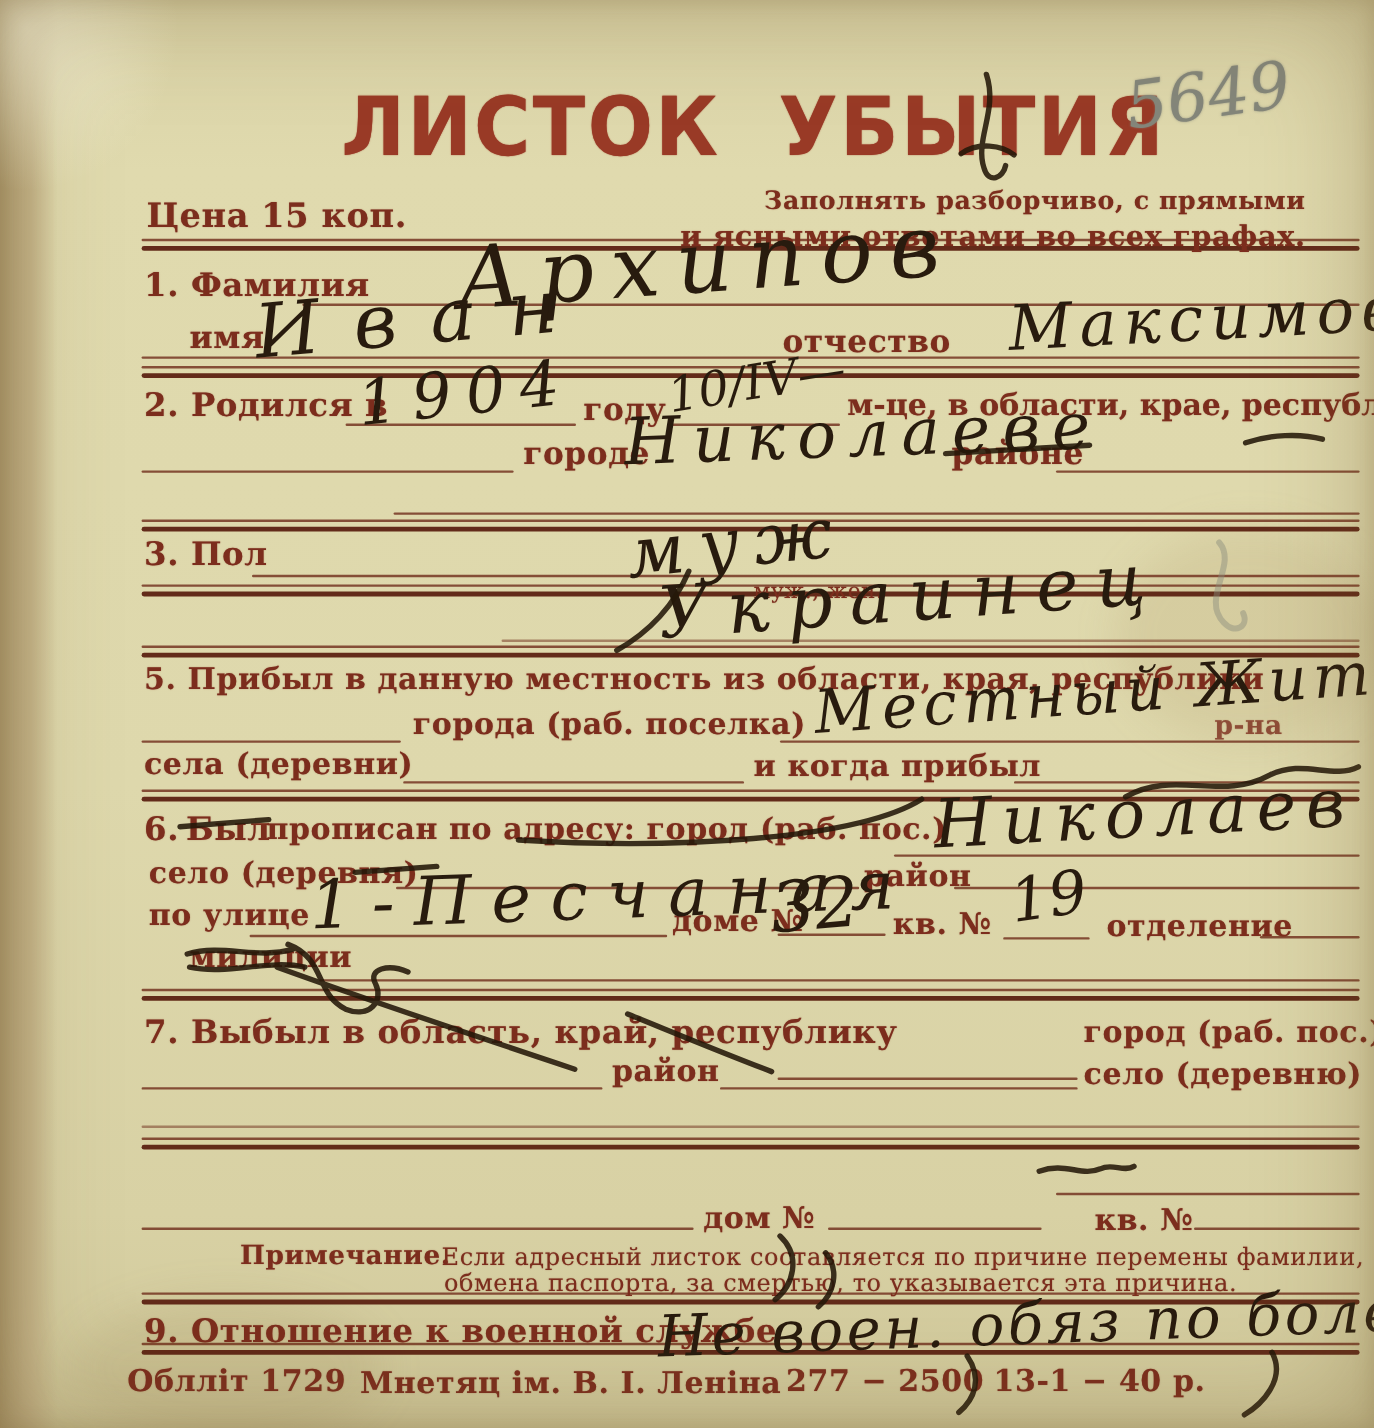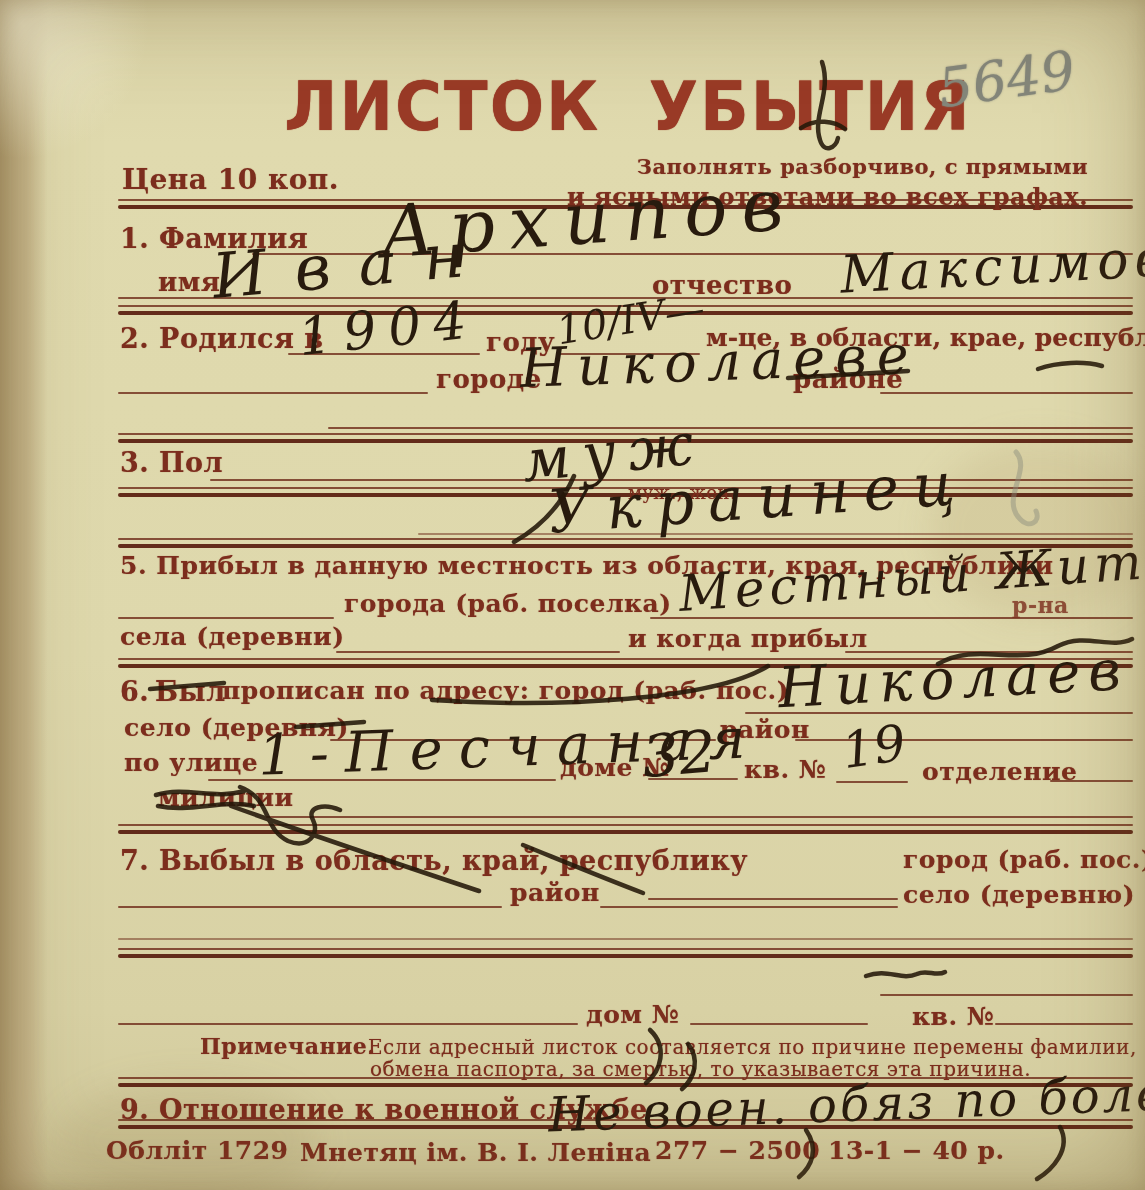--- a/index.html
+++ b/index.html
@@ -34,21 +34,21 @@
 <body>
 
 <div class="sheet">
   <div class="edge"></div>
   <div class="corner"></div>
   <div class="stain" style="left:930px;top:440px;width:220px;height:180px;background:rgba(168,145,92,.16);"></div>
   <div class="stain" style="left:60px;top:1080px;width:260px;height:120px;background:rgba(150,125,75,.14);"></div>
 
   <div class="title">ЛИСТОК УБЫТИЯ</div>
   <div class="pencil" style="left:938px;top:48px;font-size:54px;transform:rotate(-8deg);">5649</div>
-  <div class="t" style="left:122px;top:163px;font-size:28px;">Цена 10 коп.</div>
+  <div class="t" style="left:122px;top:163px;font-size:28px;">Цена 15 коп.</div>
   <div class="t" style="right:57px;top:154px;font-size:21px;">Заполнять разборчиво, с прямыми</div>
   <div class="t" style="right:57px;top:182px;font-size:24px;">и ясными ответами во всех графах.</div>
 
   <div class="ln" style="left:118px;right:12px;top:199px;"></div>
   <div class="ln th" style="left:118px;right:12px;top:205px;"></div>
   <div class="ln" style="left:118px;right:12px;top:305px;"></div>
   <div class="ln th" style="left:118px;right:12px;top:311px;"></div>
   <div class="ln" style="left:118px;right:12px;top:433px;"></div>
   <div class="ln th" style="left:118px;right:12px;top:439px;"></div>
   <div class="ln" style="left:118px;right:12px;top:487px;"></div>

